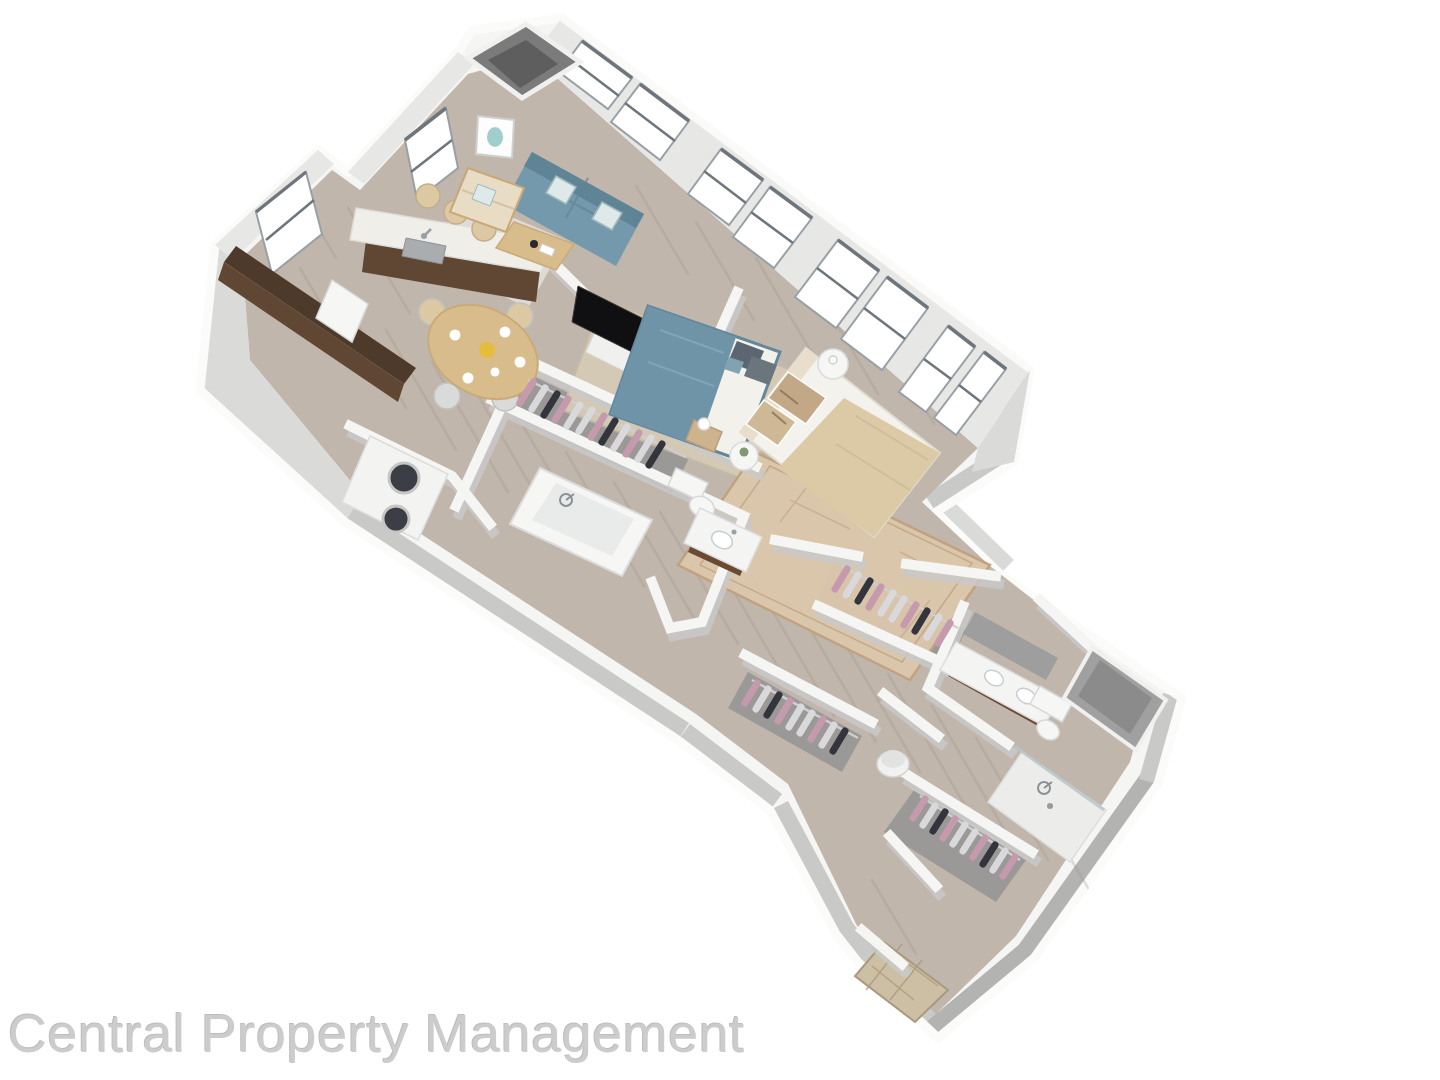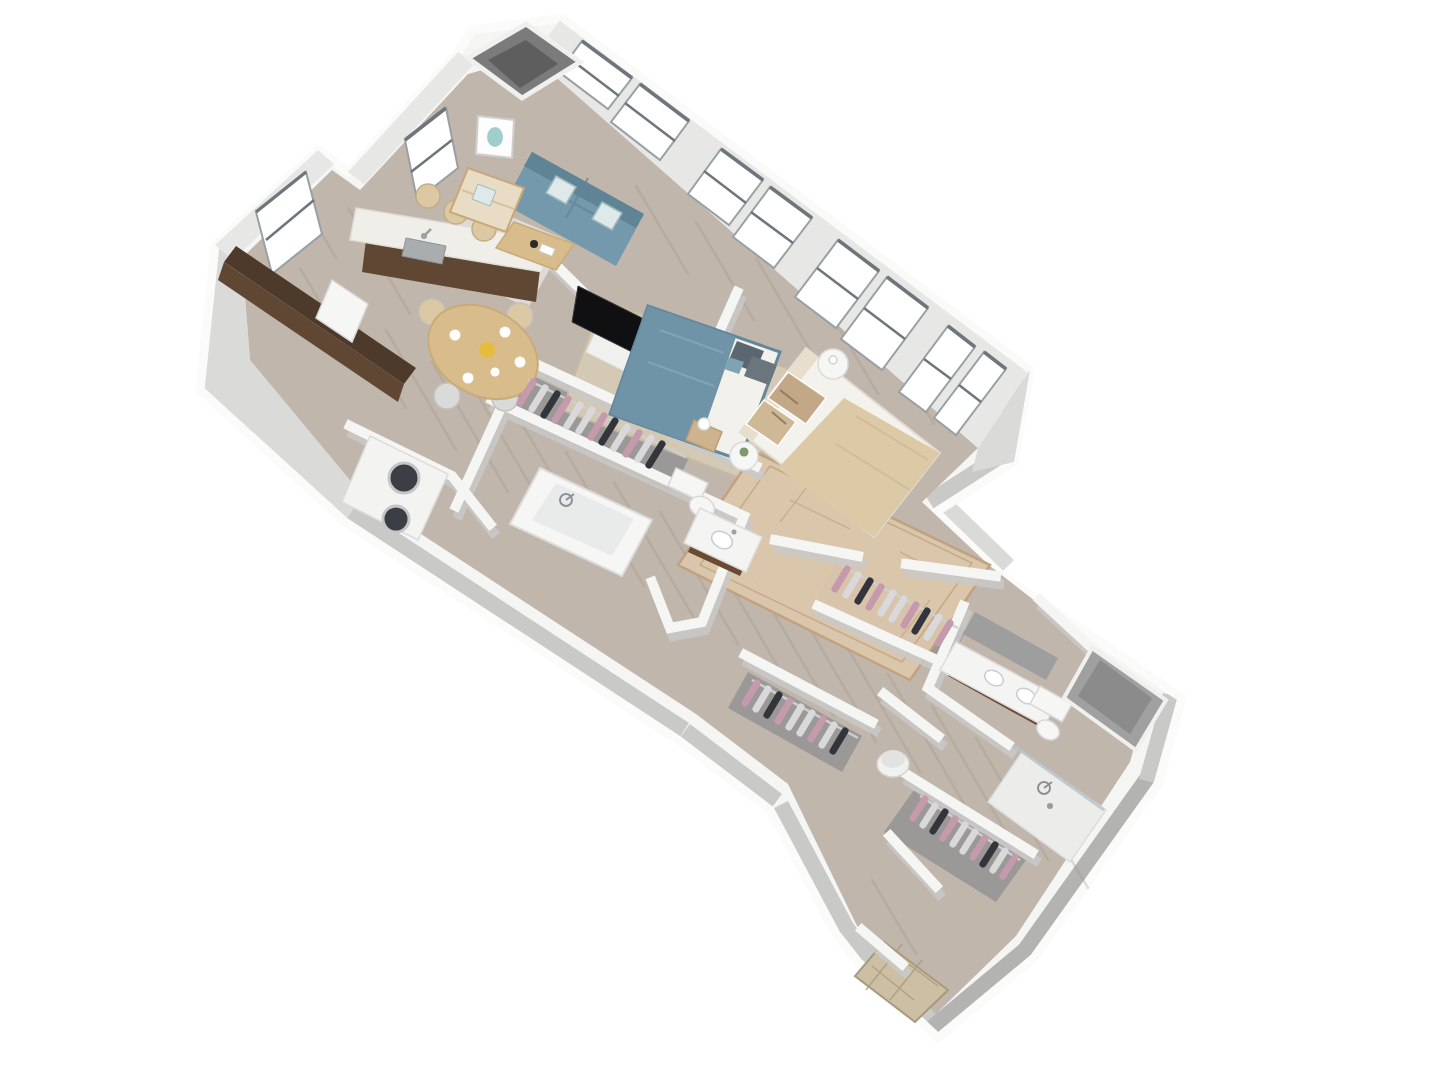--- a/index.html
+++ b/index.html
@@ -321,13 +321,14 @@
     <path class="clothesL" d="M935,806 l-12,19 M965,825 l-12,19 M975,832 l-12,19 M1005,851 l-12,19"></path>
   </g>
 
   <g>
     <ellipse cx="893" cy="764" rx="16" ry="13" fill="#f1f1f0" stroke="#d5d5d5" stroke-width="1.5"></ellipse>
     <ellipse cx="893" cy="759" rx="12" ry="9" fill="#e2e2e1"></ellipse>
   </g>
 
 </svg>
 
+<div id="watermark">Central Property Management</div>
 </div>
 
 </body></html>

